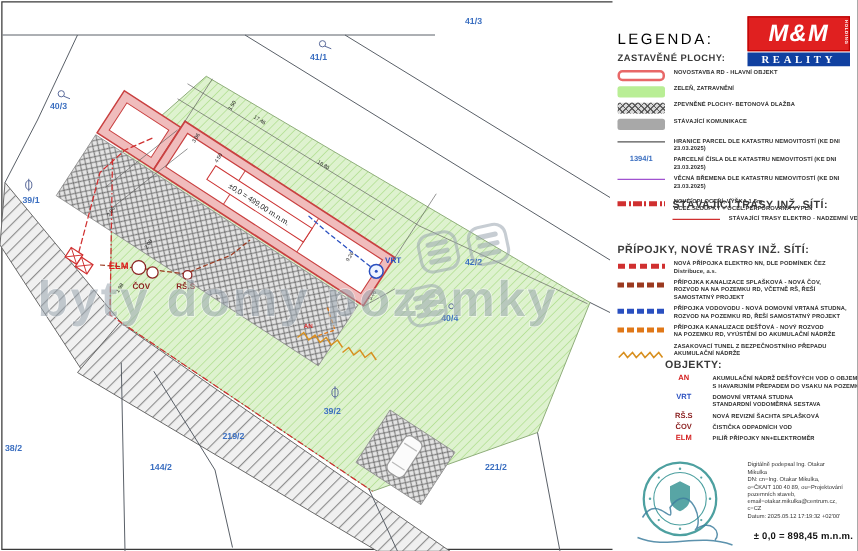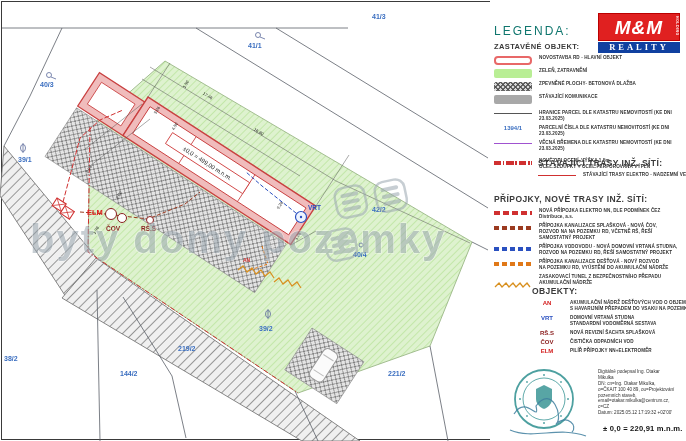--- a/index.html
+++ b/index.html
@@ -3,21 +3,21 @@
 <meta charset="utf-8">
 <style>
   html,body{margin:0;padding:0;background:#888;}
   *{box-sizing:border-box;}
   .sheet{position:relative;width:686px;height:441px;background:#fff;overflow:hidden;
          font-family:"Liberation Sans",sans-serif;outline:1px solid #444;}
   .plan-svg{position:absolute;left:0;top:0;}
 
   
   .legend{position:absolute;left:490px;top:0;width:196px;height:441px;background:#fff;}
-  .legend-title{position:absolute;left:4px;top:24px;font-size:12px;color:#0f766e;letter-spacing:2px;}
+  .legend-title{position:absolute;left:4px;top:24px;font-size:12px;color:#000000;letter-spacing:2px;}
   .logo{position:absolute;left:108px;top:13px;width:82px;height:40px;}
   .logo .mm{position:relative;width:100%;height:28px;background:#e02020;color:#fff;
             font-weight:bold;font-style:italic;font-size:19px;text-align:center;line-height:27px;
             letter-spacing:1px;border:1px solid #b00;}
   .logo .holding{position:absolute;right:1px;top:2px;color:#fff;font-size:3.5px;font-style:normal;
             writing-mode:vertical-rl;letter-spacing:.5px;line-height:1;}
   .logo .reality{width:100%;height:11px;background:#1040a0;color:#fff;font-weight:bold;
             font-size:8.5px;text-align:center;line-height:11px;letter-spacing:3px;margin-top:1px;font-family:Liberation Serif, serif;}
   .sec{position:absolute;left:4px;width:190px;}
   .sec-h{font-size:7.5px;font-weight:bold;color:#3a3a3a;letter-spacing:.4px;margin-bottom:4px;}
@@ -220,21 +220,21 @@
     <div class="legend-title">LEGENDA:</div>
 
     <div class="logo">
       <div class="mm"><span>M&amp;M</span>
         <span class="holding">HOLDING</span>
       </div>
       <div class="reality">REALITY</div>
     </div>
 
     <div class="sec" style="top:42px;">
-      <div class="sec-h">ZASTAVĚNÉ OBJEKT:</div>
+      <div class="sec-h">ZASTAVĚNÉ PLOCHY:</div>
       <div class="row">
         <div class="sw sw-novostavba"></div>
         <div class="lbl">
             <div>NOVOSTAVBA RD - HLAVNÍ OBJEKT</div>
           </div>
       </div>
       <div class="row">
         <div class="sw sw-zelen"></div>
         <div class="lbl">
             <div>ZELEŇ, ZATRAVNĚNÍ</div>
@@ -388,15 +388,15 @@
     <div>Digitálně podepsal Ing. Otakar</div>
     <div>Mikulka</div>
     <div>DN: cn=Ing. Otakar Mikulka,</div>
     <div>o=ČKAIT 100 40 89, ou=Projektování</div>
     <div>pozemních staveb,</div>
     <div>email=otakar.mikulka@centrum.cz,</div>
     <div>c=CZ</div>
     <div>Datum: 2025.05.12 17:19:32 +02'00'</div>
   </div>
 
-  <div class="level">± 0,0 = 220,91 m.n.m.</div>
+  <div class="level">± 0,0 = 898,45 m.n.m.</div>
 
 </div>
 
 </body></html>

